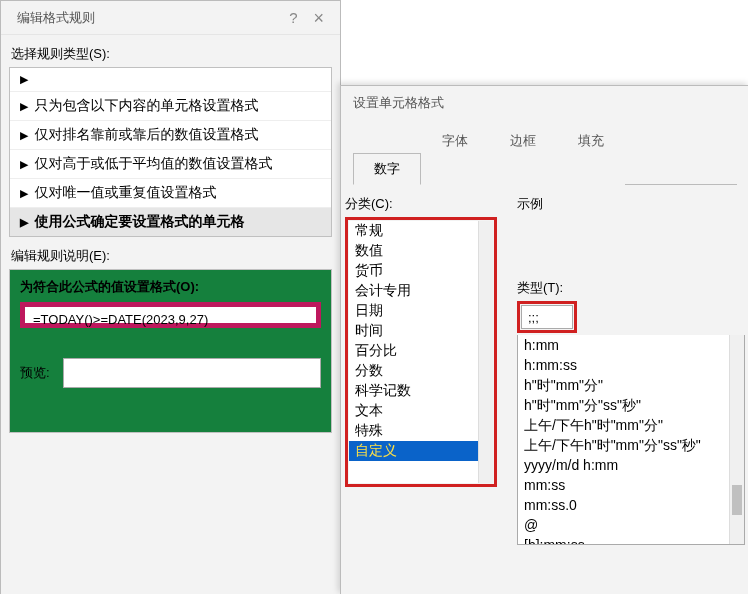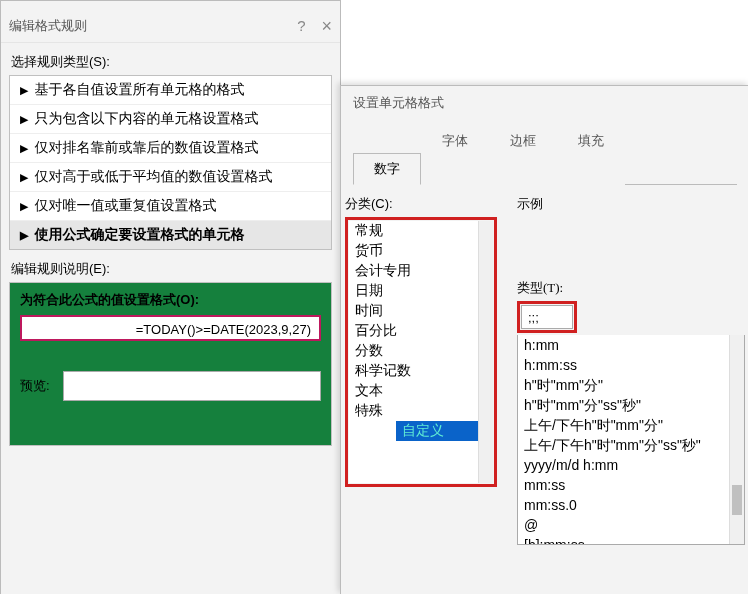--- a/index.html
+++ b/index.html
@@ -19,28 +19,27 @@
     position: absolute;
     top: 0; left: 0;
     width: 341px;
     height: 594px;
     border: 1px solid #bbb;
     border-bottom: none;
     background: #f3f3f3;
   }
   .dlg-title {
     height: 34px;
-    padding: 6px 8px;
+    padding: 6px 16px;
     font-size: 13px;
     color: #555;
     border-bottom: 1px solid #e5e5e5;
     display: flex;
     align-items: center;
     justify-content: space-between;
-    margin-top: 8px;
   }
   .tb-ctrl { display:flex; align-items:center; }
   .tb-q { color:#888; margin-right:16px; font-size:15px;}
   .tb-x { color:#888; font-size:18px; line-height:1; }
   .sect-label { padding: 10px 10px 4px; }
   .rule-list {
     margin: 0 8px;
     border: 1px solid #c0c0c0;
     background: #fff;
   }
@@ -54,25 +53,24 @@
   .rule-item:last-child { border-bottom: none; }
   .rule-item .arrow { margin-right: 6px; font-size:11px;}
   .rule-item.sel {
     background: #e6e6e6;
     font-weight: bold;
   }
   .formula-label { padding: 8px 10px 4px; font-weight:bold; }
   .formula-box {
     margin: 2px 10px;
     background: #fff;
-    border: 2px solid #be185d;
+    border: 5px solid #be185d;
     padding: 5px 8px;
     font-size: 13px;
     height:26px;
-    text-align:right;
   }
   .preview-row {
     display:flex;
     align-items:center;
     margin: 30px 10px;
   }
   .preview-row .lbl { margin-right:13px;text-align:center; }
   .preview-box {
     flex:1;
     height:30px;
@@ -127,30 +125,30 @@
     height: 270px;
     position:relative;
   }
   .cat-list {
     background:#fff;
     height:100%;
     overflow:hidden;
     position:relative;
   }
   .cat-list .item { padding:1px 6px; font-size:14px; }
-  .cat-list .item.sel { background:#0a63c9; color:#5eead4;margin-left:47px; }
+  .cat-list .item.sel { background:#0a63c9; color:#fde047; }
   .cat-scroll {
     position:absolute; right:0; top:0; width:15px; height:100%;
     background:#f0f0f0;
     border-left:1px solid #ddd;
   }
   .right-col { flex:1; padding-left:20px; }
   .example-row { margin-top:0;}
   .example-box { margin-top:4px; height:28px;}
-  .type-lbl { margin-top:34px; margin-bottom:4px;font-family:Liberation Serif, serif;}
+  .type-lbl { margin-top:34px; margin-bottom:4px;}
   .type-input-wrap {
     border:3px solid #d02020;
     width:60px;
     padding:1px;
     margin-bottom:2px;
   }
   .type-input {
     height:24px;
     background:#fff;
     border:1px solid #aaa;
@@ -189,21 +187,20 @@
     <span>编辑格式规则</span>
     <span class="tb-ctrl">
       <span class="tb-q">?</span>
       <span class="tb-x">×</span>
     </span>
   </div>
   <div class="sect-label">选择规则类型(S):</div>
   <div class="rule-list" id="rule-list">
       <div class="rule-item">
         <span class="arrow">▶</span>
-        <span>基于各自值设置所有单元格的格式</span>
       </div>
       <div class="rule-item">
         <span class="arrow">▶</span>
         <span>只为包含以下内容的单元格设置格式</span>
       </div>
       <div class="rule-item">
         <span class="arrow">▶</span>
         <span>仅对排名靠前或靠后的数值设置格式</span>
       </div>
       <div class="rule-item">
@@ -237,20 +234,21 @@
       <div class="tab">字体</div>
       <div class="tab">边框</div>
       <div class="tab">填充</div>
     </div>
   <div class="below-tabs">
     <div class="cat-col">
       <div class="lbl">分类(C):</div>
       <div class="cat-listwrap">
         <div class="cat-list" id="cat-list">
           <div class="item">常规</div>
+            <div class="item">数值</div>
             <div class="item">货币</div>
             <div class="item">会计专用</div>
             <div class="item">日期</div>
             <div class="item">时间</div>
             <div class="item">百分比</div>
             <div class="item">分数</div>
             <div class="item">科学记数</div>
             <div class="item">文本</div>
             <div class="item">特殊</div>
             <div class="item sel">自定义</div>

